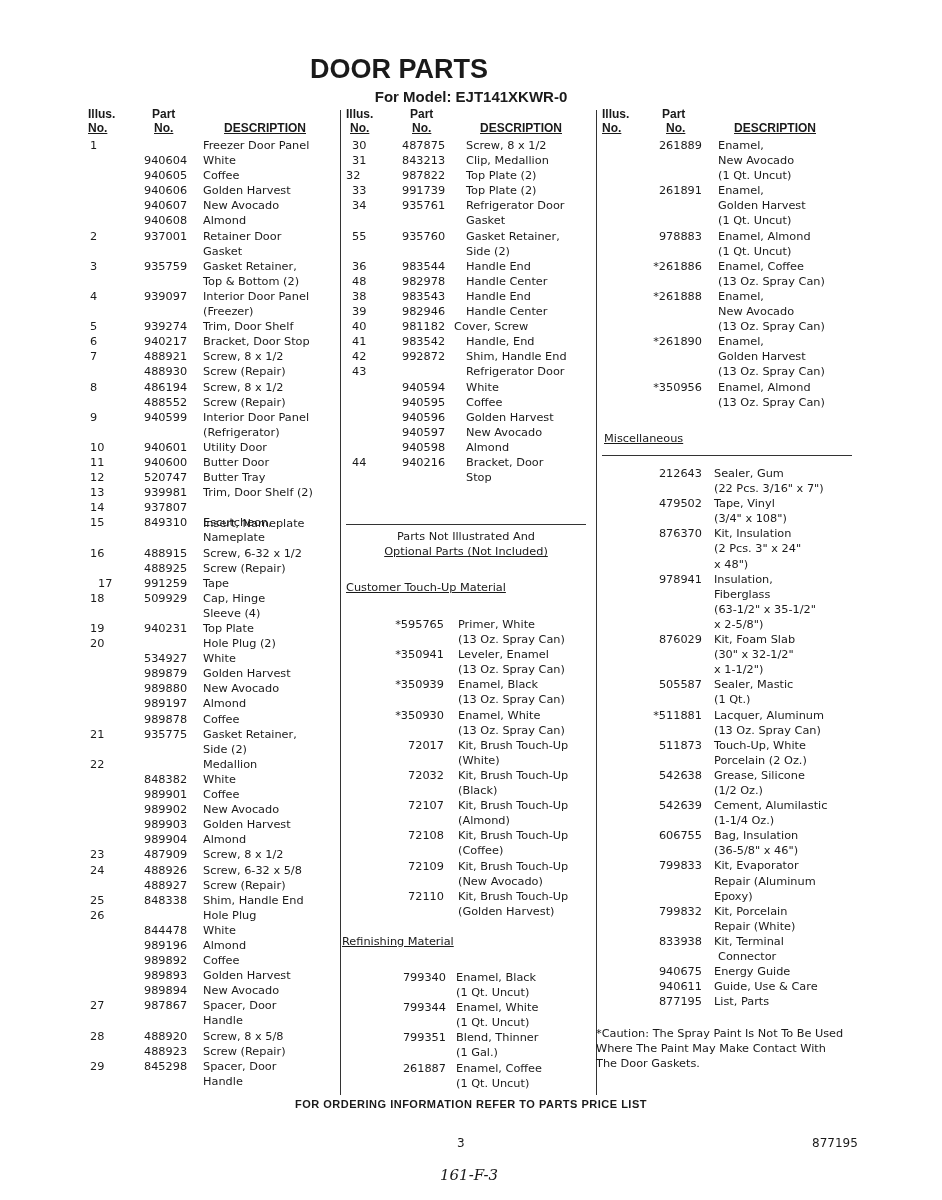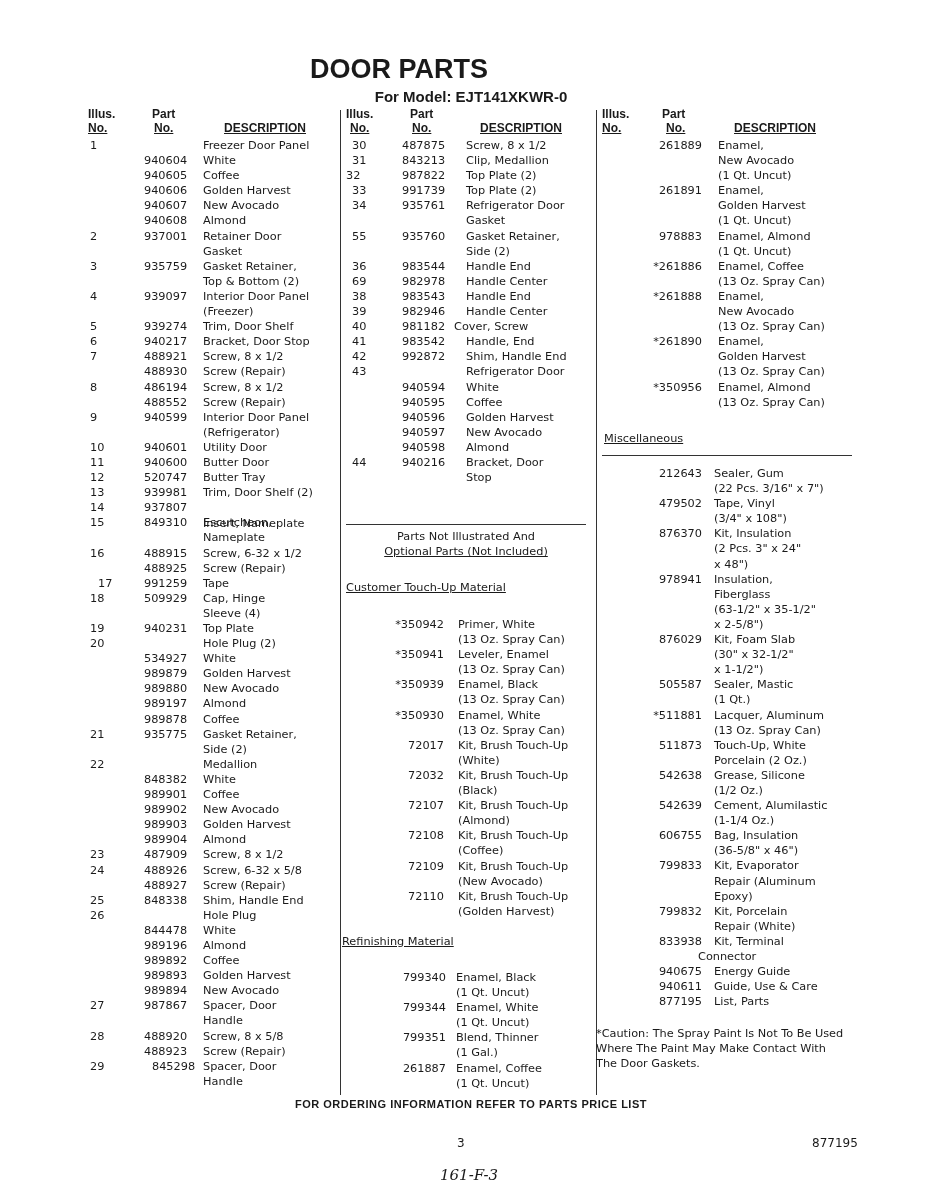--- a/index.html
+++ b/index.html
@@ -340,21 +340,21 @@
         <span style="left: 56px;">488920</span>
         <span style="left: 115px;">Screw, 8 x 5/8</span>
       </div>
       <div class="row">
         <span style="left: 2px;"></span>
         <span style="left: 56px;">488923</span>
         <span style="left: 115px;">Screw (Repair)</span>
       </div>
       <div class="row">
         <span style="left: 2px;">29</span>
-        <span style="left: 64px;">845298</span>
+        <span style="left: 56px;">845298</span>
         <span style="left: 115px;">Spacer, Door</span>
       </div>
       <div class="row">
         <span style="left: 2px;"></span>
         <span style="left: 56px;"></span>
         <span style="left: 115px;">Handle</span>
       </div>
     </div>
 </div>
 <div class="vline" style="left:340px; top:110px; height:985px;"></div>
@@ -407,21 +407,21 @@
         <span style="left: 6px;"></span>
         <span style="left: 56px;"></span>
         <span style="left: 120px;">Side (2)</span>
       </div>
       <div class="row">
         <span style="left: 6px;">36</span>
         <span style="left: 56px;">983544</span>
         <span style="left: 120px;">Handle End</span>
       </div>
       <div class="row">
-        <span style="left: 6px;">69</span>
+        <span style="left: 6px;">48</span>
         <span style="left: 56px;">982978</span>
         <span style="left: 120px;">Handle Center</span>
       </div>
       <div class="row">
         <span style="left: 6px;">38</span>
         <span style="left: 56px;">983543</span>
         <span style="left: 120px;">Handle End</span>
       </div>
       <div class="row">
         <span style="left: 6px;">39</span>
@@ -486,21 +486,21 @@
     </div>
 </div>
 <div class="hline" style="left:346px; top:524px; width:240px;"></div>
 <div style="position:absolute; left:346px; top:529px; width:240px; text-align:center; font-size:11.3px; line-height:15.1px;">
   <div>Parts Not Illustrated And</div>
   <div style="text-decoration:underline">Optional Parts (Not Included)</div>
 </div>
 <div class="sect" style="position:absolute; left:346px; top:581px; font-size:11.3px;">Customer Touch-Up Material</div>
 <div class="col" id="touchup" style="left:346px; top:617px; width:246px;">
     <div class="row">
-      <span style="right: 148px; left: auto;">*350942</span>
+      <span style="right: 148px; left: auto;">*595765</span>
       <span style="left: 112px;">Primer, White</span>
     </div>
     <div class="row">
       <span style="right: 148px; left: auto;"></span>
       <span style="left: 112px;">(13 Oz. Spray Can)</span>
     </div>
     <div class="row">
       <span style="right: 148px; left: auto;">*350941</span>
       <span style="left: 112px;">Leveler, Enamel</span>
     </div>
@@ -819,21 +819,21 @@
     <div class="row">
       <span style="right: 150px; left: auto;"></span>
       <span style="left: 112px;">Repair (White)</span>
     </div>
     <div class="row">
       <span style="right: 150px; left: auto;">833938</span>
       <span style="left: 112px;">Kit, Terminal</span>
     </div>
     <div class="row">
       <span style="right: 150px; left: auto;"></span>
-      <span style="left: 96px;">Connector</span>
+      <span style="left: 116px;">Connector</span>
     </div>
     <div class="row">
       <span style="right: 150px; left: auto;">940675</span>
       <span style="left: 112px;">Energy Guide</span>
     </div>
     <div class="row">
       <span style="right: 150px; left: auto;">940611</span>
       <span style="left: 112px;">Guide, Use &amp; Care</span>
     </div>
     <div class="row">

